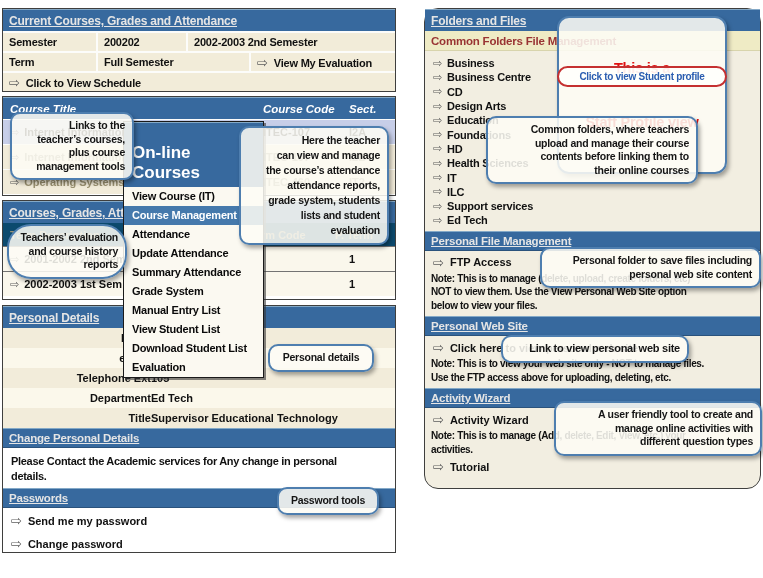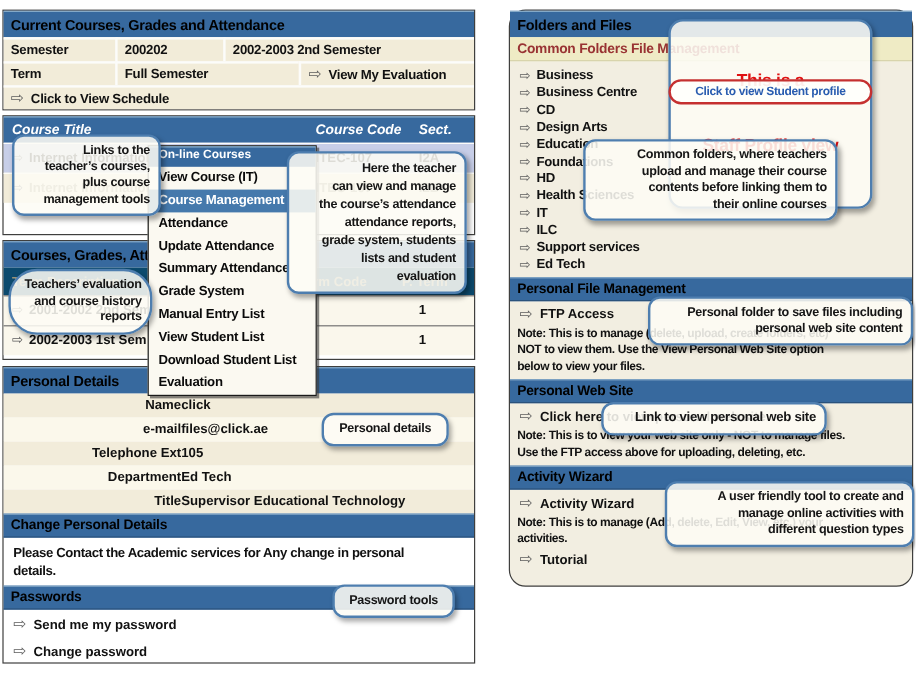--- a/index.html
+++ b/index.html
@@ -1,22 +1,22 @@
 <!DOCTYPE html>
 <html><head>
 <meta charset="utf-8">
 <style>
   * { box-sizing: border-box; margin: 0; padding: 0; }
   html,body { background:#fff; }
   body { font-family:"Liberation Sans", sans-serif; font-weight:bold; color:#111; }
   #canvas { position:relative; width:763px; height:578px; background:#fff; overflow:hidden; }
 
   .panel { position:absolute; border:1px solid #3f3f3e; background:#fff; }
-  .hdr { background:#37699E; color:#000000; font-size:12px; letter-spacing:-0.2px;
-         padding:4px 6px 3px; border-top:1px solid #84A9C7; }
+  .hdr { background:#37699E; color:#e5e5e5; font-size:12px; letter-spacing:-0.2px;
+         padding:4px 6px 3px; border-top:1px solid #84A9C7;text-decoration:underline; }
   .hdr2 { font-size:11.5px; padding:3px 6px 3px; border-bottom:1px solid #2A527C; }
 
   .arr { font-family:"DejaVu Sans", sans-serif; font-weight:normal; color:#5d5d5d;
          font-size:13px; line-height:1; margin-right:6px; display:inline-block; }
   .arr.sm { font-size:11px; margin-right:5px; }
 
   
   .arow { display:flex; height:20px; }
   .ca { background:#F2ECD9; border-top:2px solid #FCFCFA; border-left:2px solid #FCFCFA;
         font-size:11px; padding:3px 6px 0; letter-spacing:-0.2px; white-space:nowrap; overflow:hidden; }
@@ -57,21 +57,21 @@
   .fitem { display:flex; align-items:center; height:14.3px; padding-left:8px;
            font-size:11px; letter-spacing:-0.2px; }
   .note { padding:1px 6px 4px; font-size:10px; letter-spacing:-0.35px; line-height:13.5px;
           white-space:pre; overflow:hidden; }
   .rlink { padding:5px 8px 2px; }
 
   
   #menu { position:absolute; left:123px; top:121px; width:141px; z-index:20;
           background:#FBF9F1; border:1px solid #1a1a1a;
           box-shadow:2px 2px 0 rgba(55,55,55,0.6); }
-  .mhdr { background:#37699E; color:#fff; font-size:10px; padding:1px 0 4px 8px;
+  .mhdr { background:#37699E; color:#fff; font-size:17px; padding:20px 0 4px 8px;
           border-top:1px solid #84A9C7; }
   .mitem { font-size:11px; letter-spacing:-0.2px; height:19px; padding:3px 0 0 8px;
            color:#0a0a0a; white-space:nowrap; overflow:hidden; }
   .mitem.hl { background:#4579AC; color:#fff; }
 
   
   .callout { position:absolute; z-index:30; background:rgba(253,252,245,0.87);
              border:2px solid #4E7EAF; border-radius:10px;
              box-shadow:2px 3px 4px rgba(0,0,0,0.35);
              padding:5px 7px; font-size:10.5px; letter-spacing:-0.25px;
@@ -114,20 +114,25 @@
     </div>
     <div class="crow sel">
       <div class="bc1"><span class="arr sm">⇨</span><span>Internet Information</span></div>
       <div class="bc2">ITEC-107</div>
       <div class="bc3">I2A</div>
     </div>
     <div class="crow">
       <div class="bc1"><span class="arr sm">⇨</span><span>Internet Information</span></div>
       <div class="bc2">ITEC-107</div>
       <div class="bc3">I2B</div>
+    </div>
+    <div class="crow">
+      <div class="bc1"><span class="arr sm">⇨</span><span>Operating Systems</span></div>
+      <div class="bc2">ITEC-460</div>
+      <div class="bc3">IT2</div>
     </div>
   </div>
 
   <div class="panel" style="left:2px;top:200px;width:394px;height:100px;">
     <div class="hdr">Courses, Grades, Attendance</div>
     <div class="thead">
       <div class="tc1">Term Description</div>
       <div class="tc2">Term Code</div>
       <div class="tc3">P. Term</div>
     </div>

